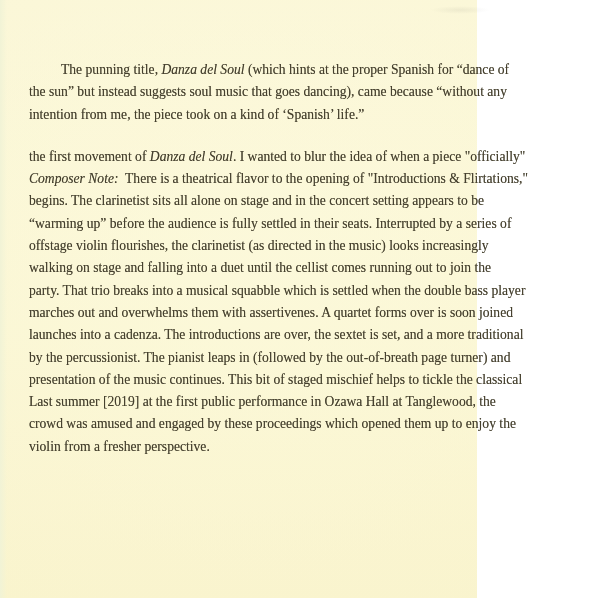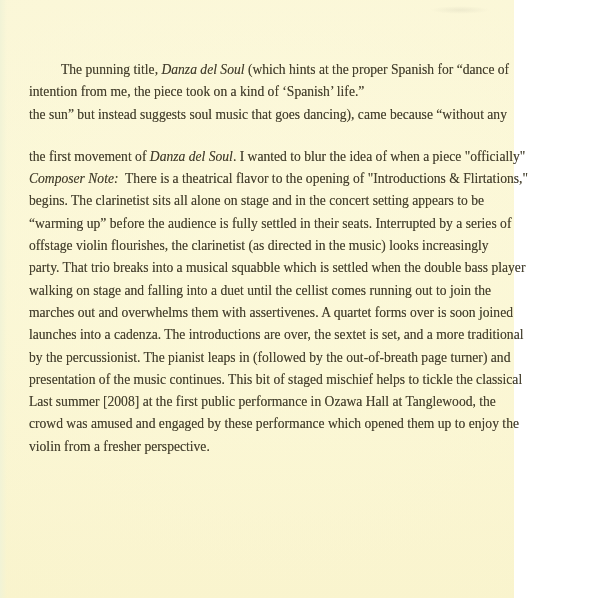--- a/index.html
+++ b/index.html
@@ -4,21 +4,21 @@
 <style>
   html, body {
     margin: 0;
     padding: 0;
     width: 600px;
     height: 598px;
     overflow: hidden;
   }
   .page {
     position: relative;
-    width: 514px;
+    width: 477px;
     height: 598px;
     background:
       radial-gradient(ellipse 900px 700px at 55% 45%, rgba(255,253,230,0.35), rgba(244,238,195,0.25) 95%),
       linear-gradient(180deg, #fbf7d8 0%, #faf6d2 55%, #f9f3ca 100%);
   }
   
   .edge-strip-left {
     position: absolute;
     left: 0; top: 0;
     width: 7px; height: 598px;
@@ -56,33 +56,33 @@
 </style>
 </head>
 <body>
 
 <div class="page">
   <div class="edge-strip-left"></div>
   <div class="smudge"></div>
   <main class="text-block">
       <p class="para indented">
         <span class="line"><span class="seg">The punning title, </span><em class="seg-italic">Danza del Soul</em><span class="seg"> (which hints at the proper Spanish for “dance of</span></span>
+        <span class="line"><span class="seg">the sun” but instead suggests soul music that goes dancing), came because “without any</span></span>
         <span class="line"><span class="seg">intention from me, the piece took on a kind of ‘Spanish’ life.”</span></span>
-        <span class="line"><span class="seg">the sun” but instead suggests soul music that goes dancing), came because “without any</span></span>
       </p>
       <p class="para">
         <span class="line"><span class="seg">the first movement of </span><em class="seg-italic">Danza del Soul</em><span class="seg">. I wanted to blur the idea of when a piece "officially"</span></span>
         <span class="line"><em class="seg-italic">Composer Note:</em><span class="seg">&nbsp; There is a theatrical flavor to the opening of "Introductions &amp; Flirtations,"</span></span>
         <span class="line"><span class="seg">begins. The clarinetist sits all alone on stage and in the concert setting appears to be</span></span>
         <span class="line"><span class="seg">“warming up” before the audience is fully settled in their seats. Interrupted by a series of</span></span>
         <span class="line"><span class="seg">offstage violin flourishes, the clarinetist (as directed in the music) looks increasingly</span></span>
+        <span class="line"><span class="seg">walking on stage and falling into a duet until the cellist comes running out to join the</span></span>
         <span class="line"><span class="seg">party. That trio breaks into a musical squabble which is settled when the double bass player</span></span>
-        <span class="line"><span class="seg">walking on stage and falling into a duet until the cellist comes running out to join the</span></span>
         <span class="line"><span class="seg">marches out and overwhelms them with assertivenes. A quartet forms over is soon joined</span></span>
         <span class="line"><span class="seg">launches into a cadenza. The introductions are over, the sextet is set, and a more traditional</span></span>
         <span class="line"><span class="seg">by the percussionist. The pianist leaps in (followed by the out-of-breath page turner) and</span></span>
         <span class="line"><span class="seg">presentation of the music continues. This bit of staged mischief helps to tickle the classical</span></span>
-        <span class="line"><span class="seg">Last summer [2008] at the first public performance in Ozawa Hall at Tanglewood, the</span></span>
-        <span class="line"><span class="seg">crowd was amused and engaged by these performance which opened them up to enjoy the</span></span>
+        <span class="line"><span class="seg">Last summer [2019] at the first public performance in Ozawa Hall at Tanglewood, the</span></span>
+        <span class="line"><span class="seg">crowd was amused and engaged by these proceedings which opened them up to enjoy the</span></span>
         <span class="line"><span class="seg">violin from a fresher perspective.</span></span>
       </p>
     </main>
 </div>
 
 </body></html>

